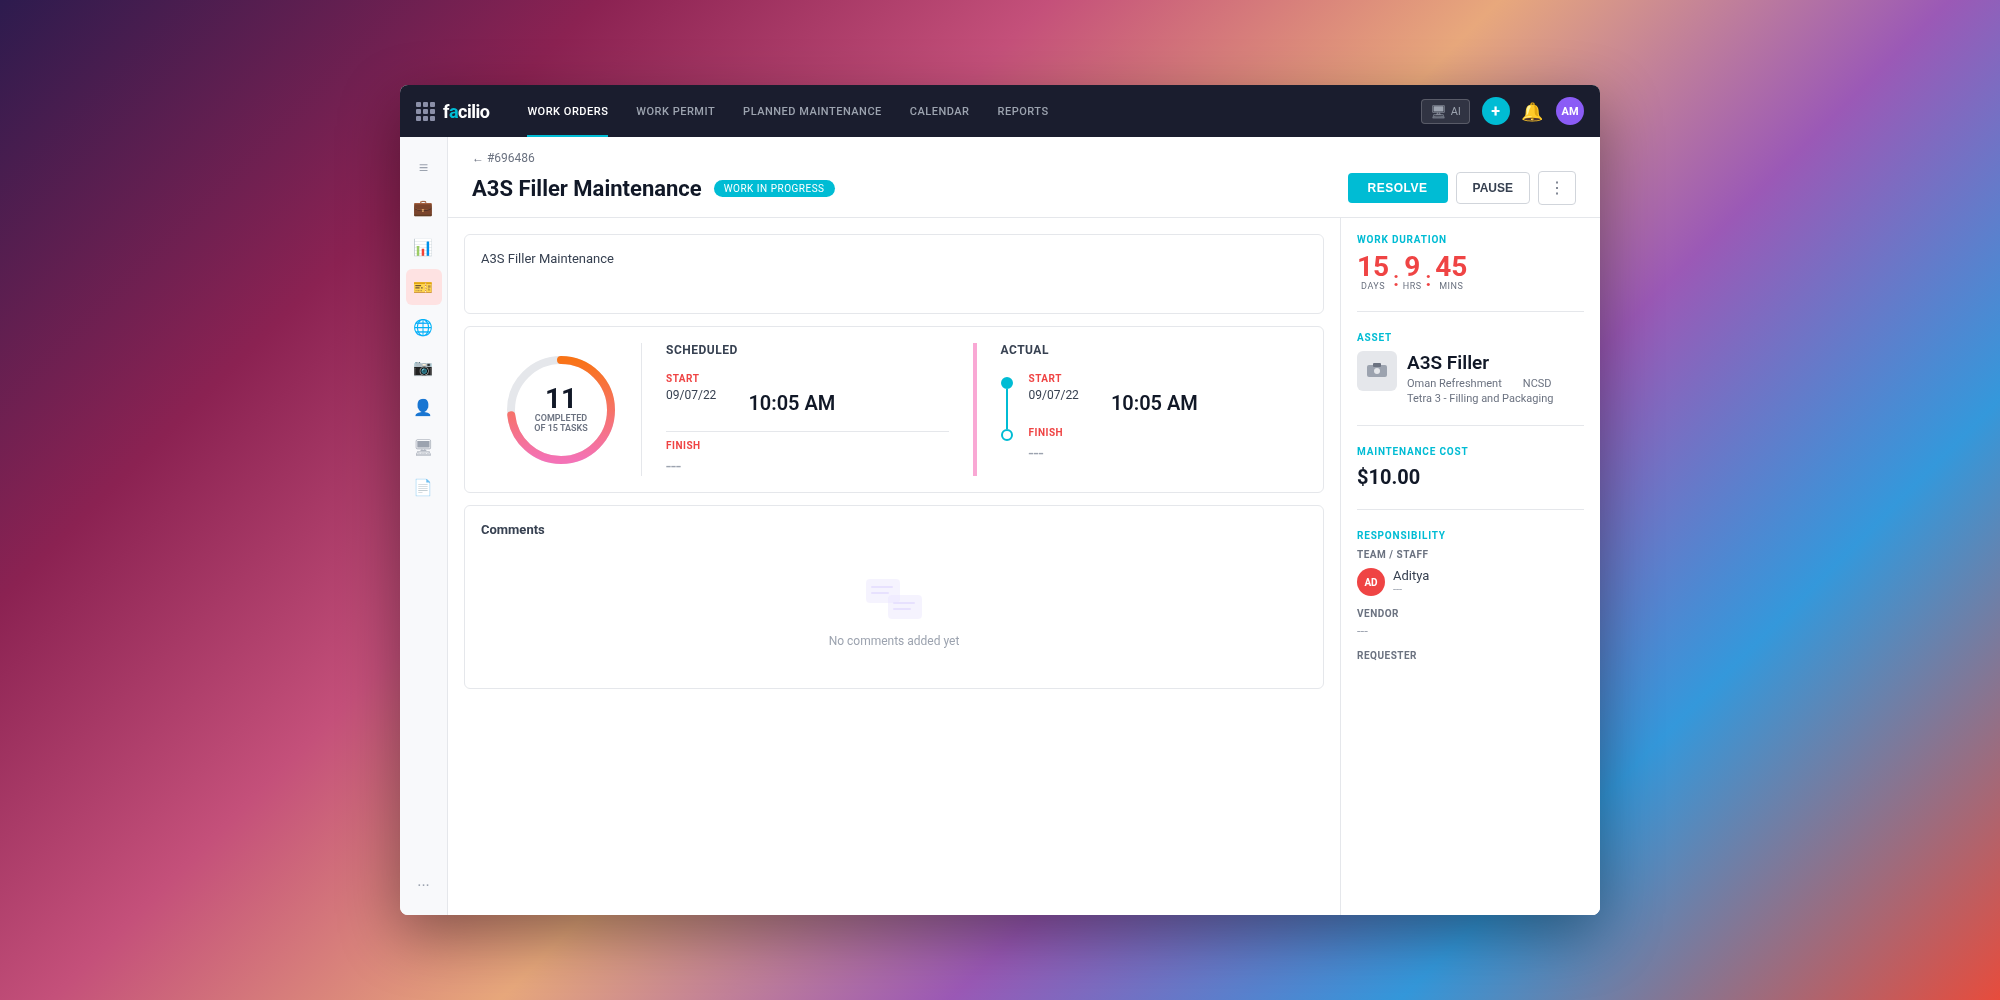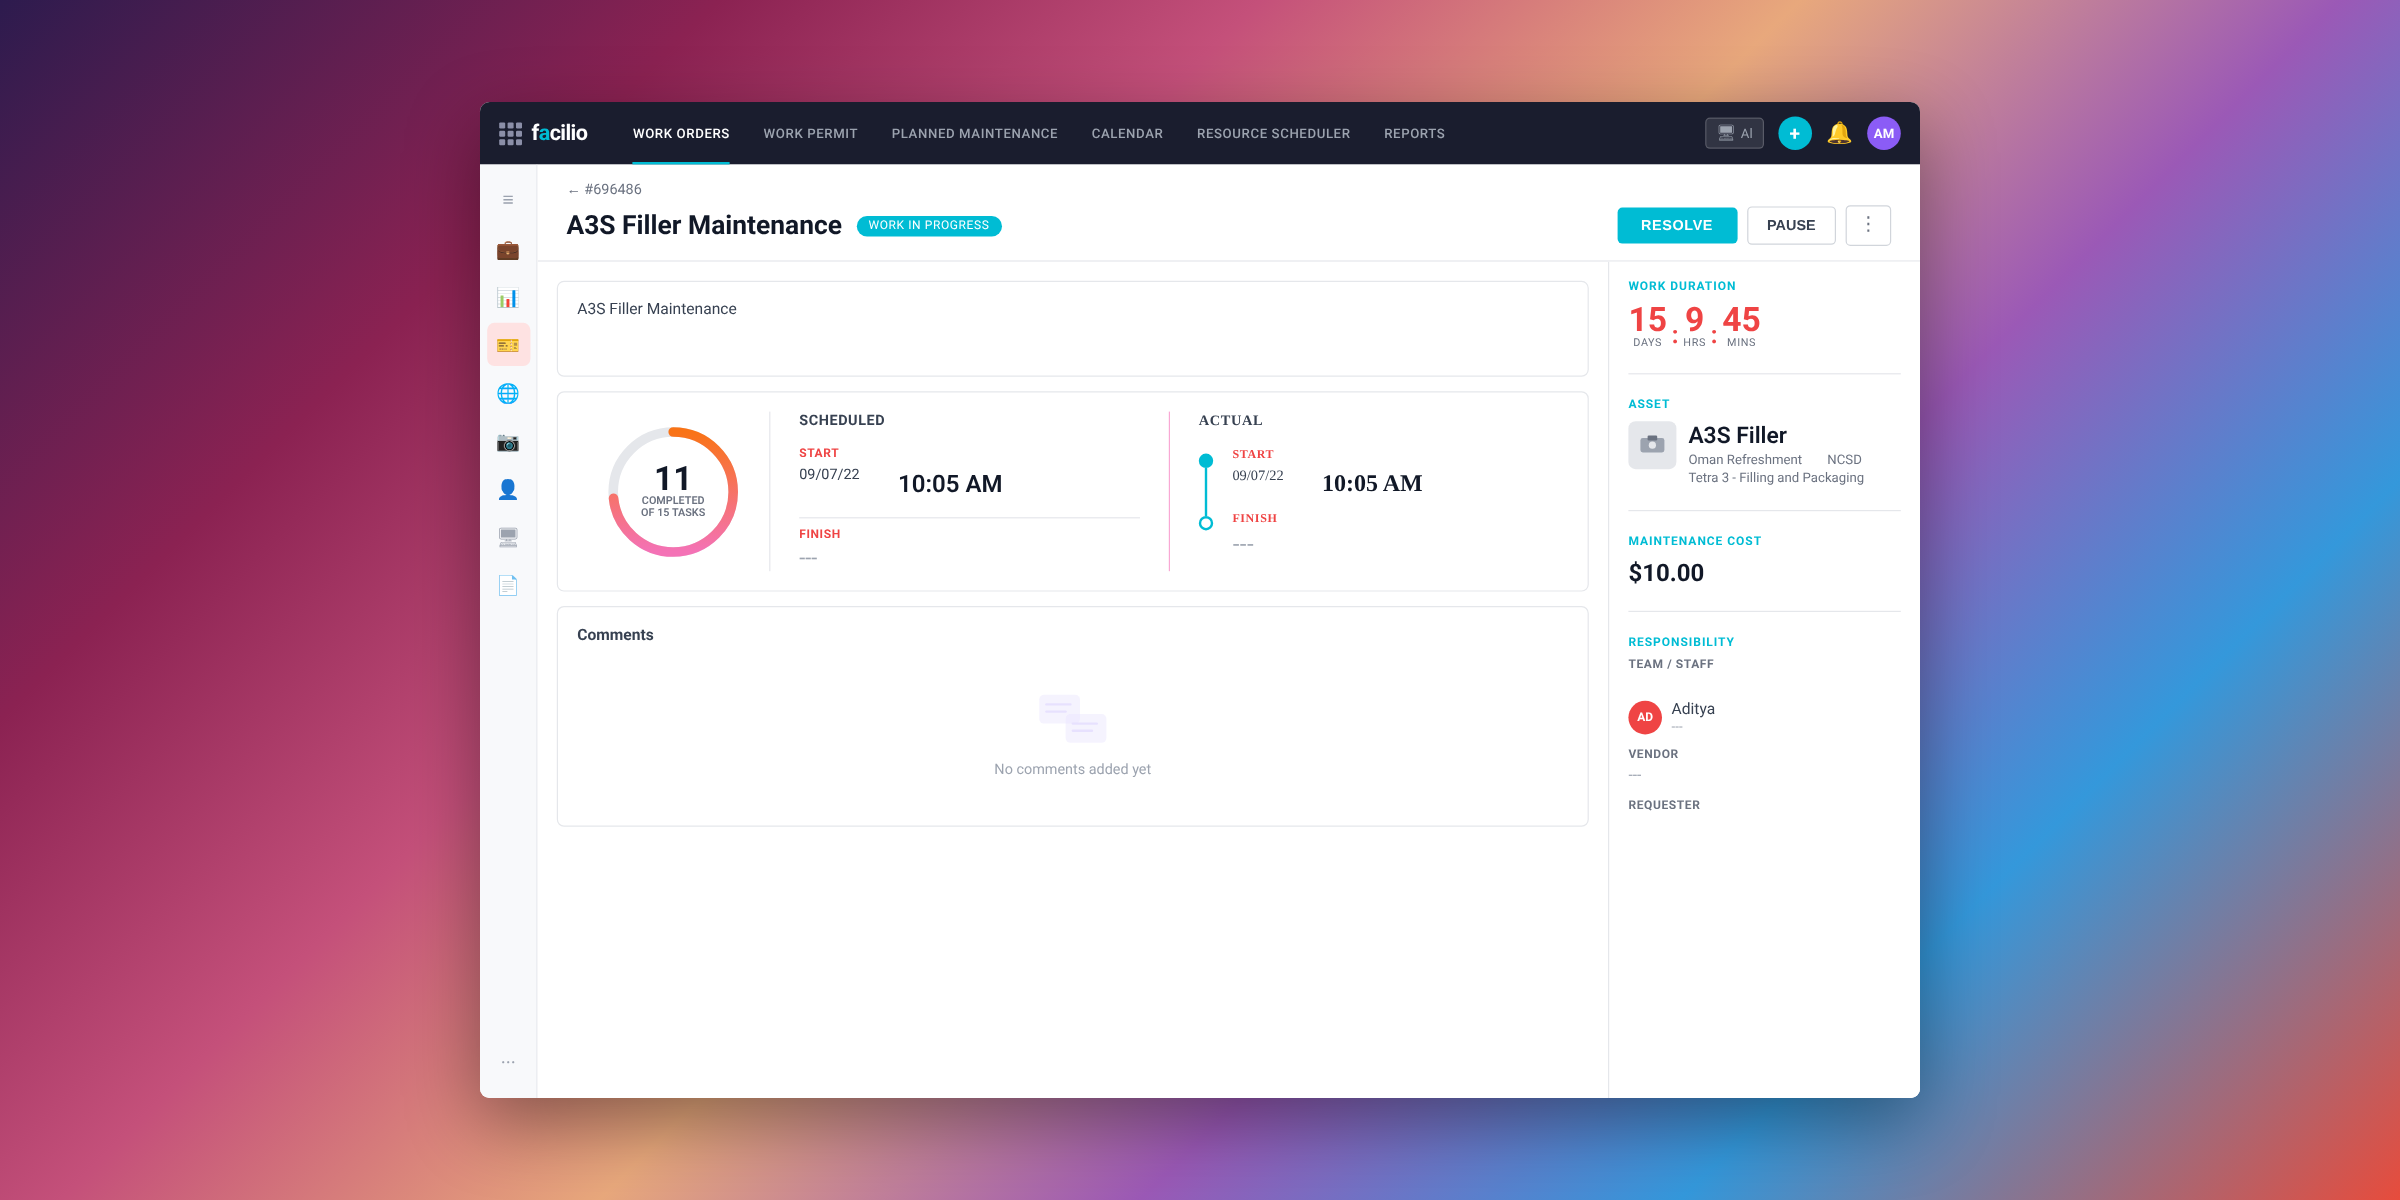--- a/index.html
+++ b/index.html
@@ -410,24 +410,23 @@
       margin-bottom: 4px;
     }
     .schedule-finish-val {
       font-size: 18px;
       color: #9ca3af;
     }
 
     
     .actual-section {
       flex: 1;
-      border-left: 1px solid #f9a8d4;
+      border-left: 4px solid #f9a8d4;
       padding: 0 24px;
       position: relative;
-      font-family: Liberation Serif, serif;
     }
     .actual-timeline {
       display: flex;
       align-items: flex-start;
       gap: 16px;
     }
     .timeline-line {
       display: flex;
       flex-direction: column;
       align-items: center;
@@ -594,21 +593,21 @@
     }
 
     
     .responsibility-section {}
     .resp-label {
       font-size: 10px;
       font-weight: 700;
       color: #6b7280;
       text-transform: uppercase;
       letter-spacing: 0.5px;
-      margin-bottom: 24px;
+      margin-bottom: 8px;
     }
     .team-member {
       display: flex;
       align-items: center;
       gap: 8px;
     }
     .member-avatar {
       width: 28px;
       height: 28px;
       border-radius: 50%;
@@ -666,21 +665,20 @@
           <span></span>
           <span></span>
       </div>
       <span class="nav-logo-text">f<span>a</span>cilio</span>
     </div>
     <div class="nav-items">
       <div class="nav-item active">WORK ORDERS</div>
       <div class="nav-item">WORK PERMIT</div>
       <div class="nav-item">PLANNED MAINTENANCE</div>
       <div class="nav-item">CALENDAR</div>
-      <div class="nav-item">RESOURCE SCHEDULER</div>
       <div class="nav-item">REPORTS</div>
     </div>
     <div class="nav-right">
       <div class="nav-all-btn">
         <span style="font-size:13px;">🖥</span>
         <span>Al</span>
       </div>
       <div class="nav-icon-btn">+</div>
       <div class="nav-bell">🔔</div>
       <div class="nav-avatar">AM</div>

